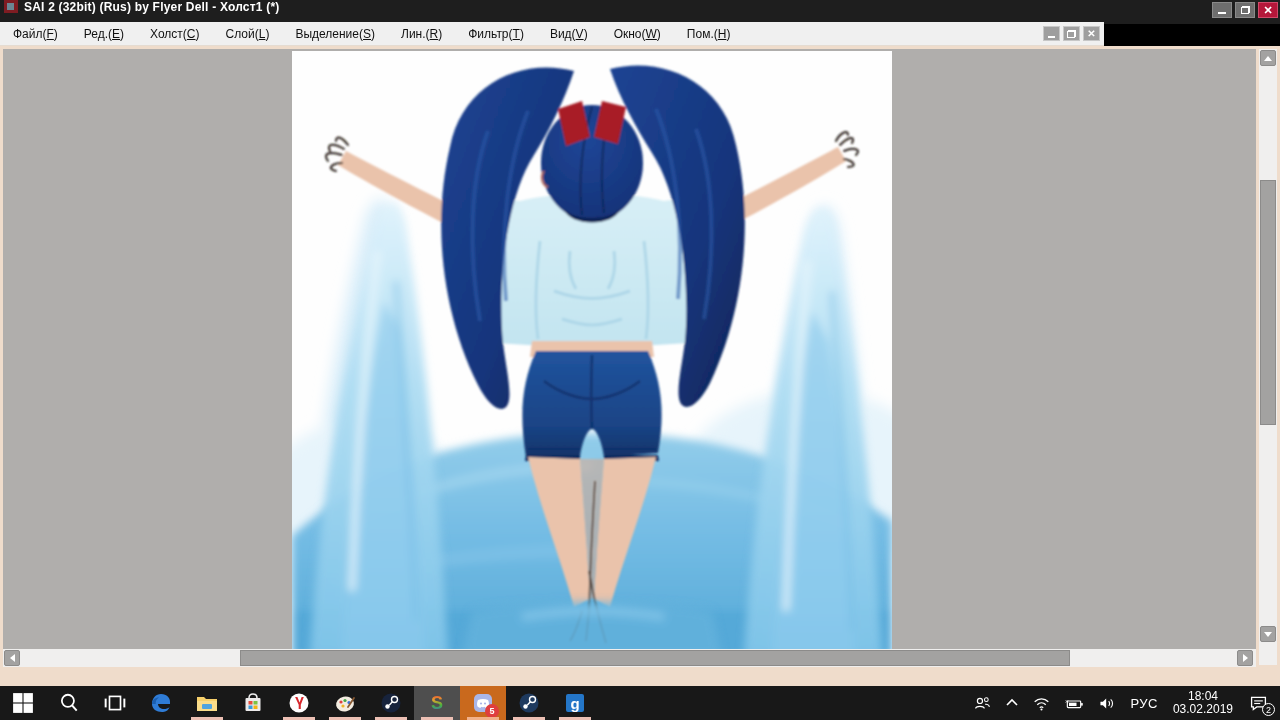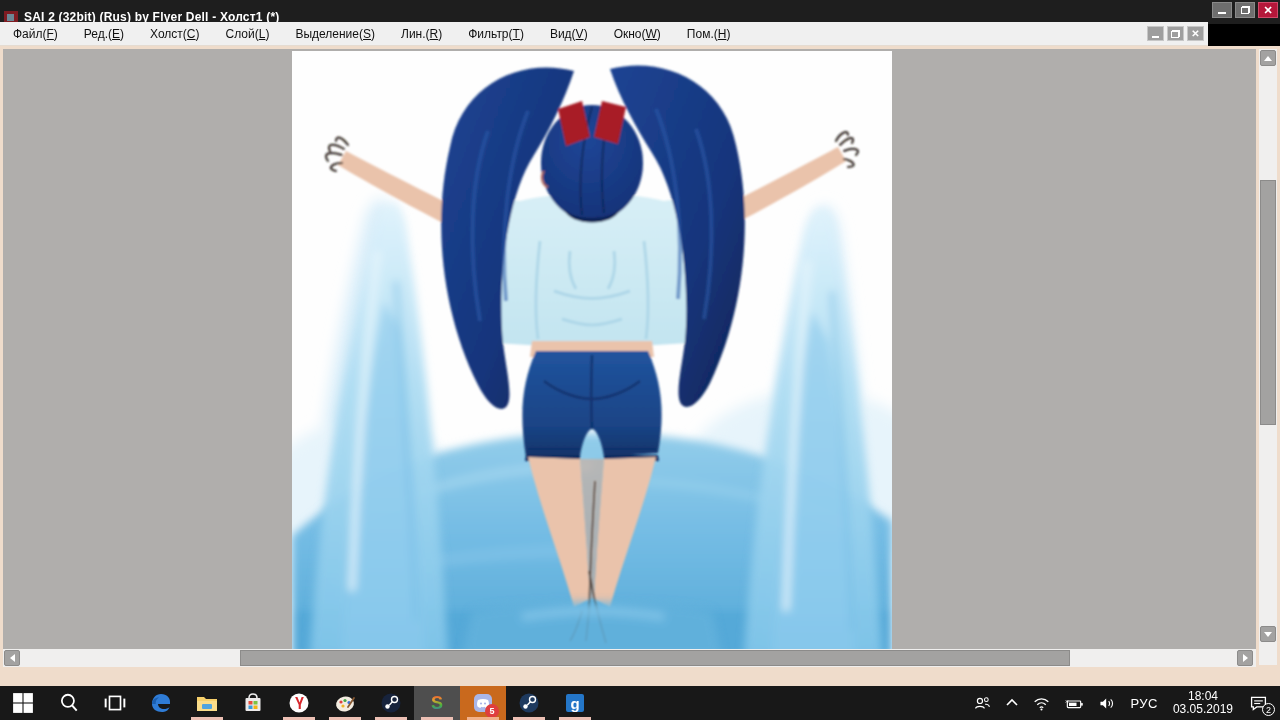--- a/index.html
+++ b/index.html
@@ -1,33 +1,33 @@
 <!DOCTYPE html>
 <html><head>
 <meta charset="utf-8">
 <style>
   * { box-sizing: border-box; margin: 0; padding: 0; }
   html,body { width:1280px; height:720px; overflow:hidden; font-family:"Liberation Sans", sans-serif; background:#000; }
   .app { position:relative; width:1280px; height:720px; }
 
   
-  .titlebar { position:absolute; top:0; left:0; width:1280px; height:24px; background:#1e1e1e; display:flex; align-items:flex-end; }
+  .titlebar { position:absolute; top:0; left:0; width:1280px; height:24px; background:#1e1e1e; display:flex; align-items:flex-start; }
   .app-icon { width:14px; height:13px; margin:0 6px 0 4px; background:#6b8794; border:3px solid #7e1c22; border-right-width:4px; }
   .title-text { color:#fff; font-size:12px; font-weight:bold; letter-spacing:.2px; }
   .win-btns { position:absolute; right:0; top:2px; display:flex; gap:3px; padding-right:2px; }
   .win-btn { width:20px; height:16px; display:flex; align-items:center; justify-content:center; color:#fff; font-size:10px; background:#6e6e6e; border:1px solid #8a8a8a; }
   .win-btn.close { background:#b5173a; border-color:#d0496a; }
   .glyph-min { width:8px; height:2px; background:#fff; margin-top:6px; }
   .glyph-restore { position:relative; width:9px; height:8px; }
   .glyph-restore::before { content:""; position:absolute; right:0; top:0; width:6px; height:5px; border:1px solid #fff; }
   .glyph-restore::after { content:""; position:absolute; left:0; bottom:0; width:6px; height:5px; border:1px solid #fff; background:#6e6e6e; }
   .win-btn.close .x { font-weight:bold; font-size:11px; }
 
   
-  .menubar { position:absolute; top:22px; left:0; width:1208px; height:24px; background:#f0f0f0; border-bottom:1px solid #e5dcd2; display:flex; align-items:center; }
+  .menubar { position:absolute; top:22px; left:0; width:1104px; height:24px; background:#f0f0f0; border-bottom:1px solid #e5dcd2; display:flex; align-items:center; }
   .menu-item { font-size:12px; color:#111; padding:4px 13px; cursor:default; }
   .menu-item u { text-decoration:underline; }
   .child-btns { position:absolute; right:4px; top:4px; display:flex; gap:3px; }
   .child-btn { width:17px; height:15px; background:#9e9e9e; border:1px solid #c7c7c7; display:flex; align-items:center; justify-content:center; color:#fff; }
   .child-btn .glyph-min { margin-top:7px; width:7px; }
   .child-btn .glyph-restore::before { border-color:#fff; width:6px; height:5px; }
   .child-btn .glyph-restore::after { border-color:#fff; background:#9e9e9e; width:6px; height:5px; }
   .child-btn .x { font-size:10px; font-weight:bold; }
 
   
@@ -429,21 +429,21 @@
       <div class="tray-item">
         <svg width="18" height="17" viewBox="0 0 22 20">
           <path d="M3,8 L6,8 L10,4 L10,16 L6,12 L3,12 Z" fill="#fff"></path>
           <path d="M13,7 C14.5,8.5 14.5,11.5 13,13" fill="none" stroke="#fff" stroke-width="1.4"></path>
           <path d="M15.5,5 C18.5,7.5 18.5,12.5 15.5,15" fill="none" stroke="#fff" stroke-width="1.4"></path>
         </svg>
       </div>
       <div class="tray-item lang">РУС</div>
       <div class="clock">
         <div>18:04</div>
-        <div>03.05.2019</div>
+        <div>03.02.2019</div>
       </div>
       <div class="tray-item action-center">
         <svg width="19" height="19" viewBox="0 0 22 22">
           <path d="M3,4 L19,4 L19,15 L9,15 L5,18 L5,15 L3,15 Z" fill="none" stroke="#fff" stroke-width="1.5"></path>
           <line x1="6" y1="8" x2="16" y2="8" stroke="#fff" stroke-width="1.3"></line>
           <line x1="6" y1="11" x2="13" y2="11" stroke="#fff" stroke-width="1.3"></line>
         </svg>
         <div class="ac-badge">2</div>
       </div>
     </div>

